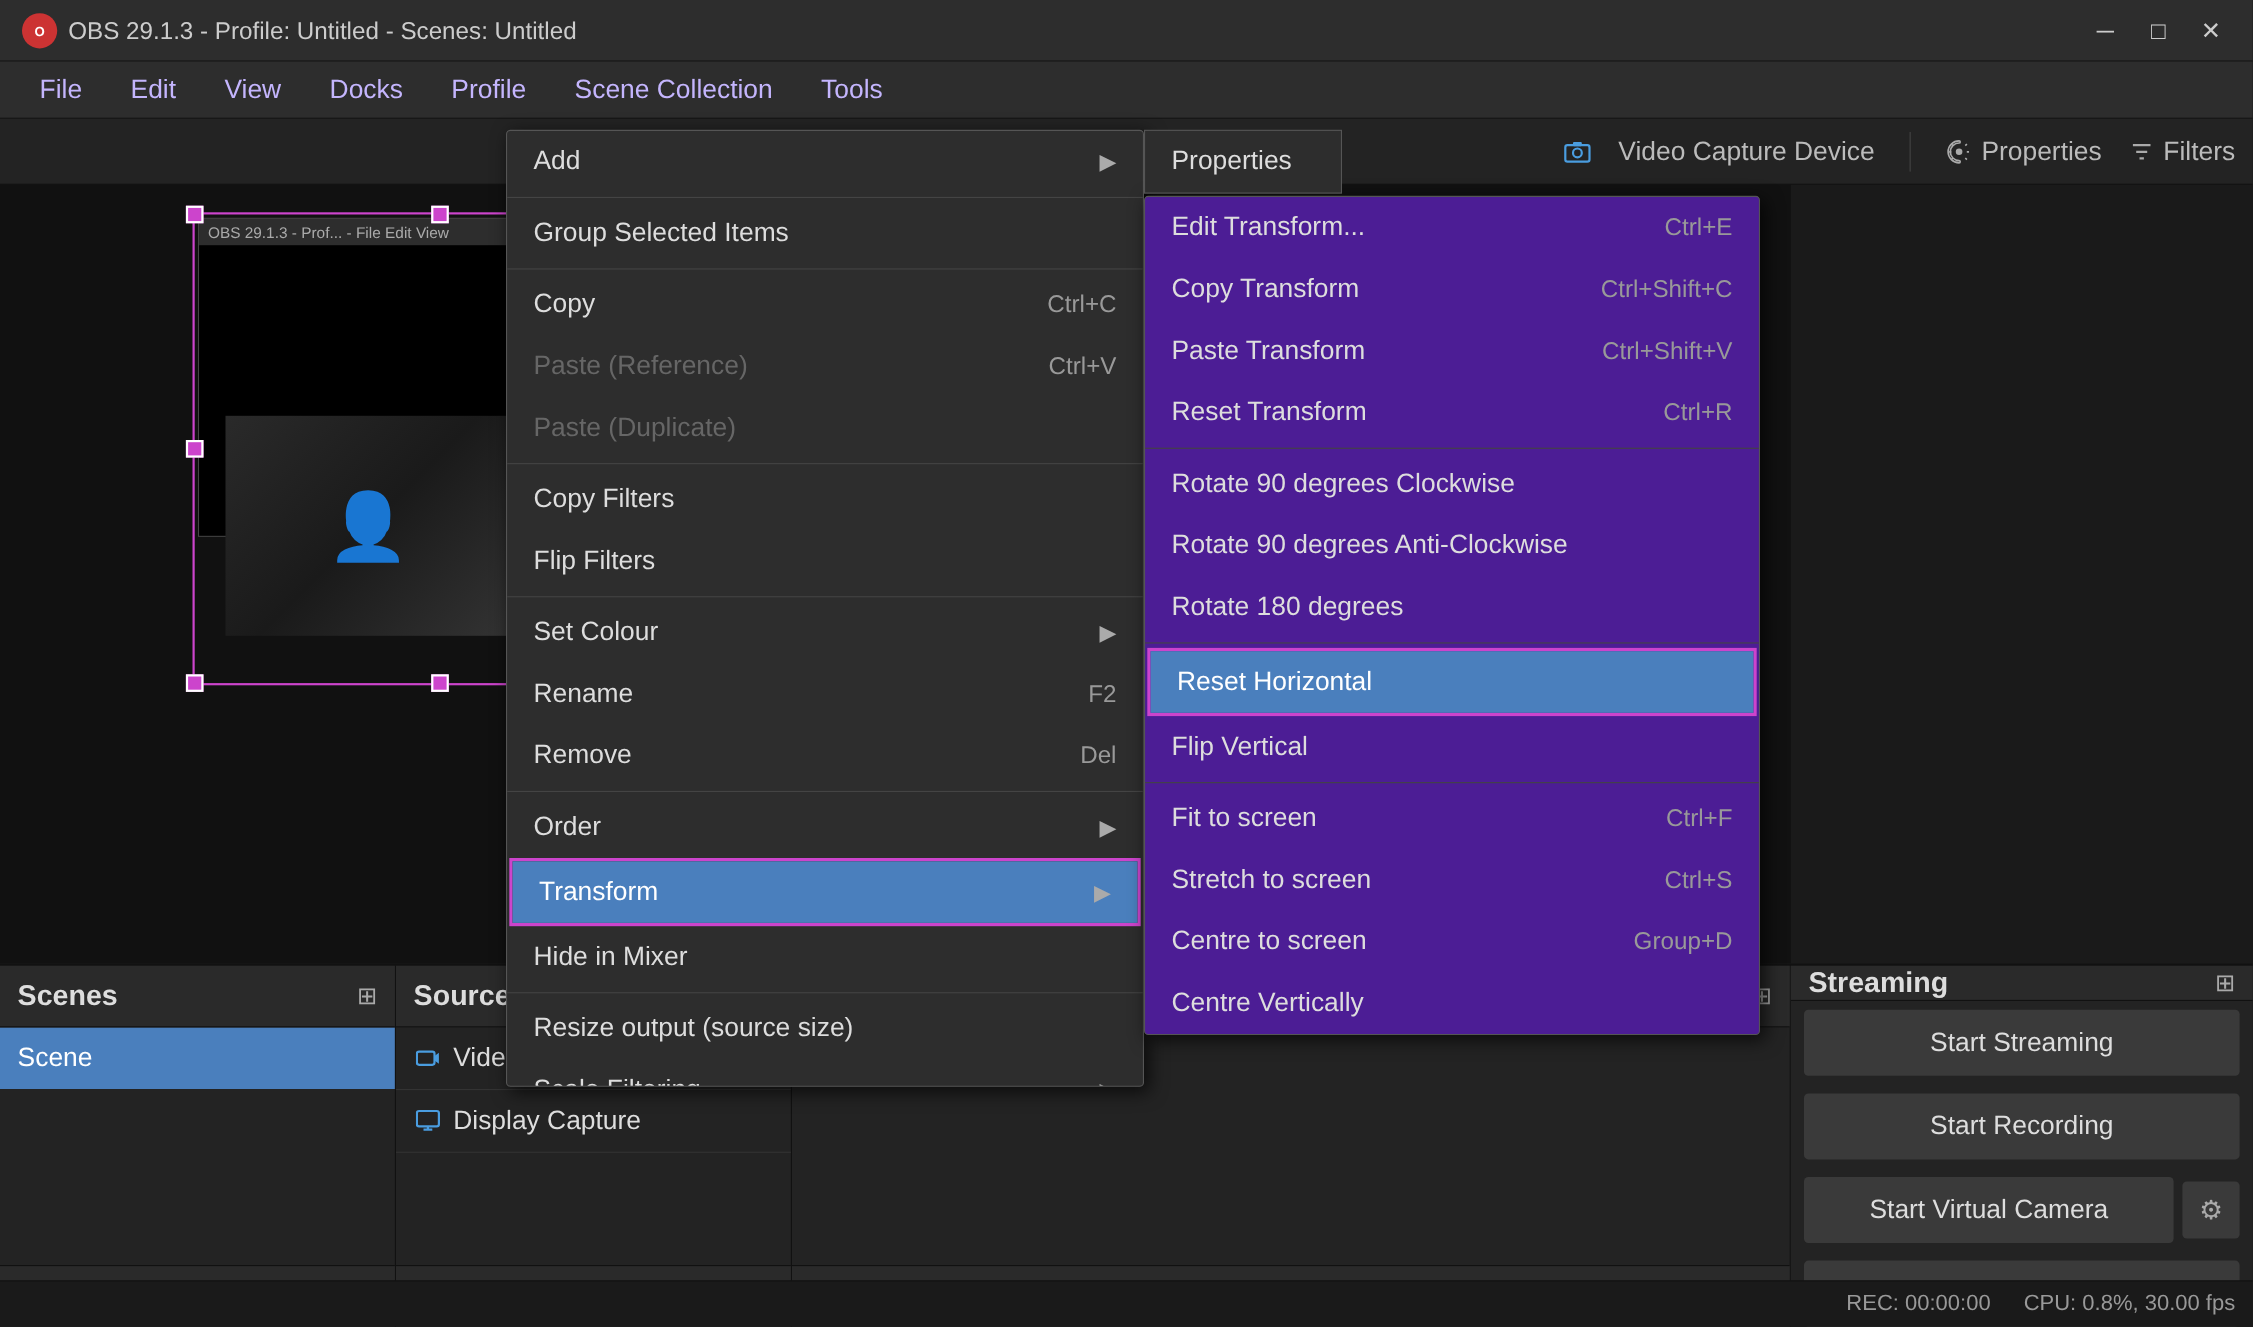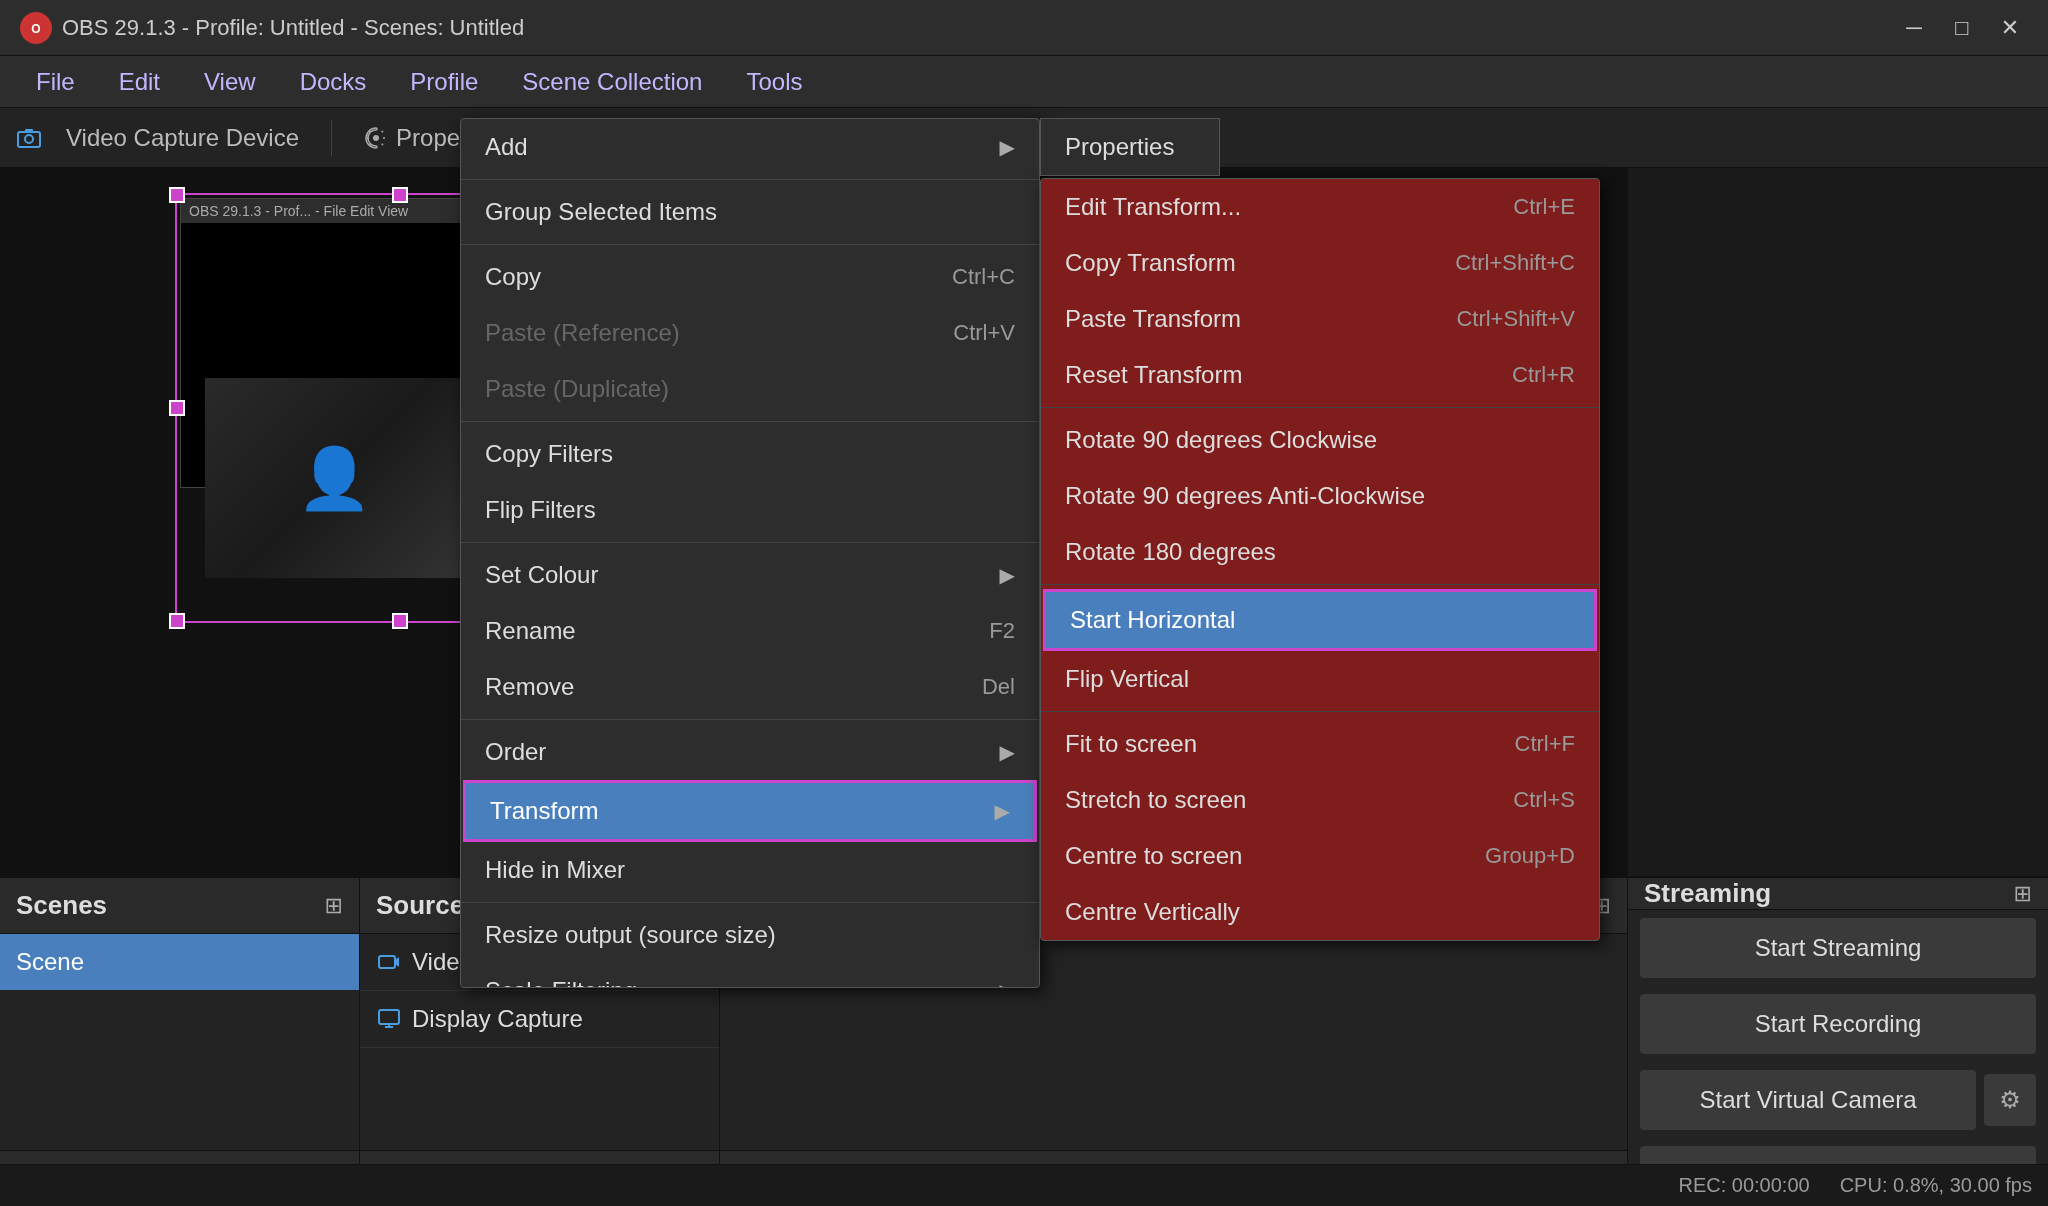--- a/index.html
+++ b/index.html
@@ -271,21 +271,21 @@
       border: 1px solid #555;
       border-radius: 4px;
       z-index: 100;
       box-shadow: 4px 4px 16px rgba(0,0,0,0.7);
     }
     .context-menu-transform {
       position: absolute;
       top: 330px;
       left: 1040px;
       width: 560px;
-      background: #7f1d1d;
+      background: #4c1d95;
       border: 1px solid #555;
       border-radius: 4px;
       z-index: 101;
       box-shadow: 4px 4px 16px rgba(0,0,0,0.7);
     }
 
     .cm-item {
       padding: 14px 24px;
       display: flex;
       align-items: center;
@@ -314,20 +314,21 @@
 
     
     .top-bar {
       height: 60px;
       background: #232323;
       display: flex;
       align-items: center;
       gap: 24px;
       padding: 0 16px;
       border-bottom: 1px solid #111;
+      justify-content: flex-end;
     }
     .top-bar-item {
       display: flex; align-items: center; gap: 8px;
       color: #bbb;
       font-size: 24px;
       cursor: pointer;
     }
 
     .mini-obs {
       position: absolute;
@@ -631,21 +632,21 @@
     <div class="cm-item">
       <span>Rotate 90 degrees Anti-Clockwise</span>
     </div>
     <div class="cm-item">
       <span>Rotate 180 degrees</span>
     </div>
     <div class="cm-separator"></div>
 
     <div style="border: 3px solid #cc44cc; margin: 0 2px;">
       <div class="cm-item highlighted">
-        <span>Start Horizontal</span>
+        <span>Reset Horizontal</span>
       </div>
     </div>
     <div class="cm-item">
       <span>Flip Vertical</span>
     </div>
     <div class="cm-separator"></div>
     <div class="cm-item">
       <span>Fit to screen</span>
       <span class="cm-shortcut">Ctrl+F</span>
     </div>

